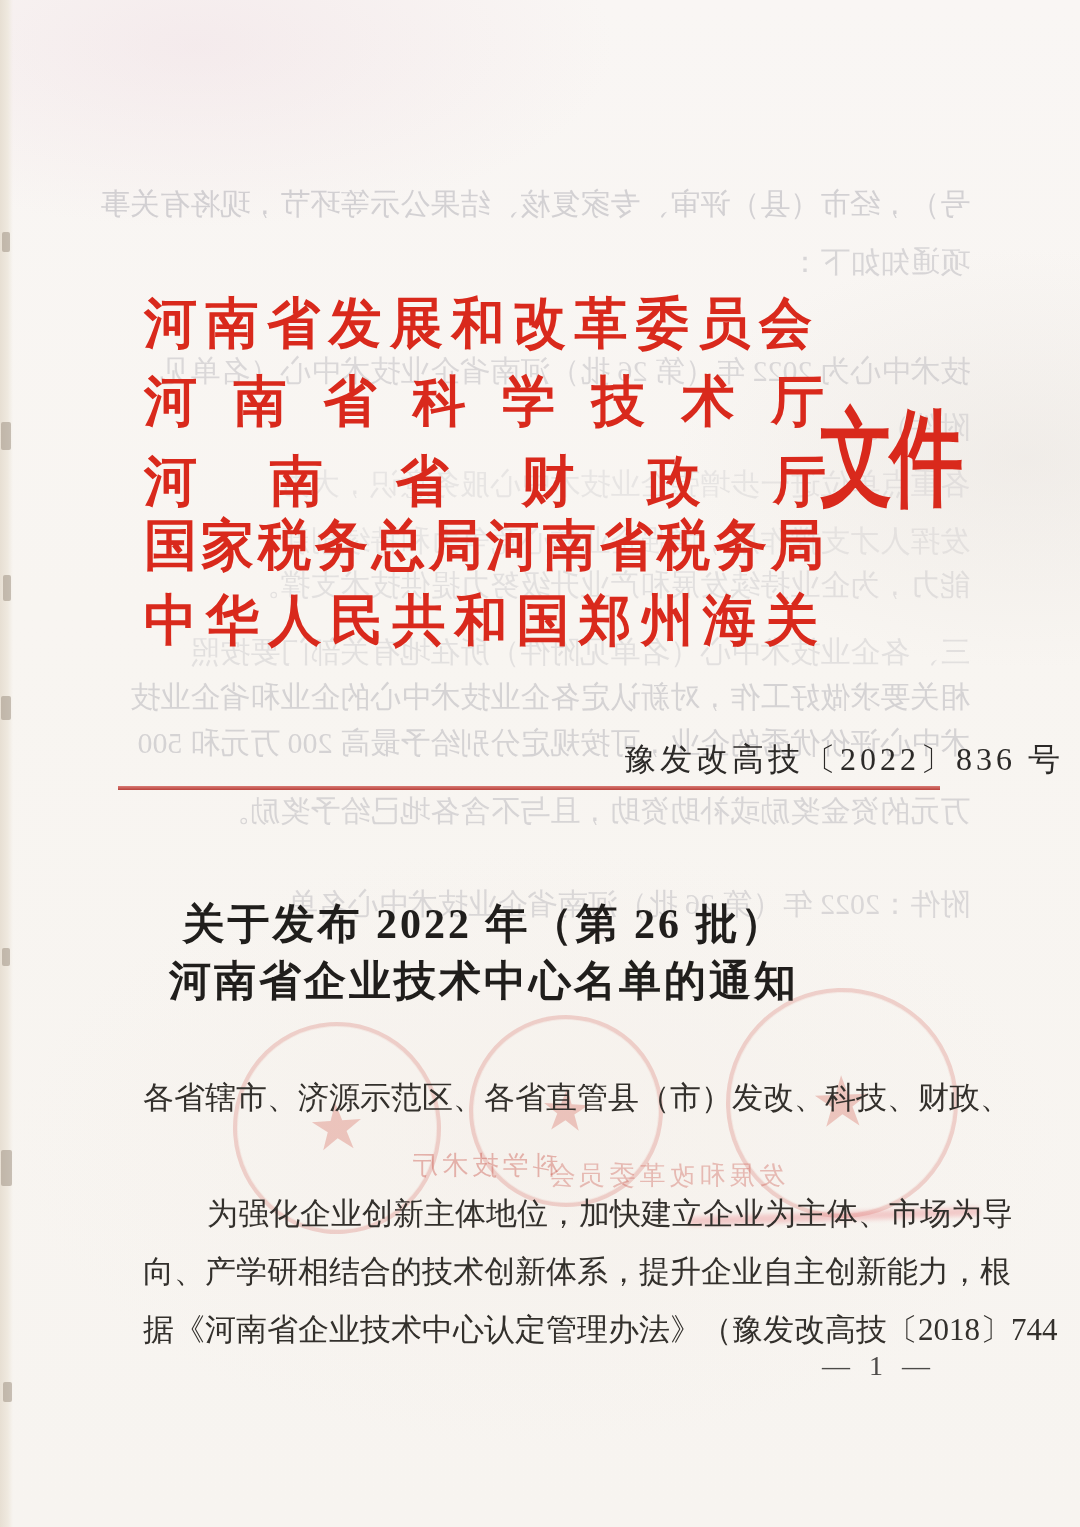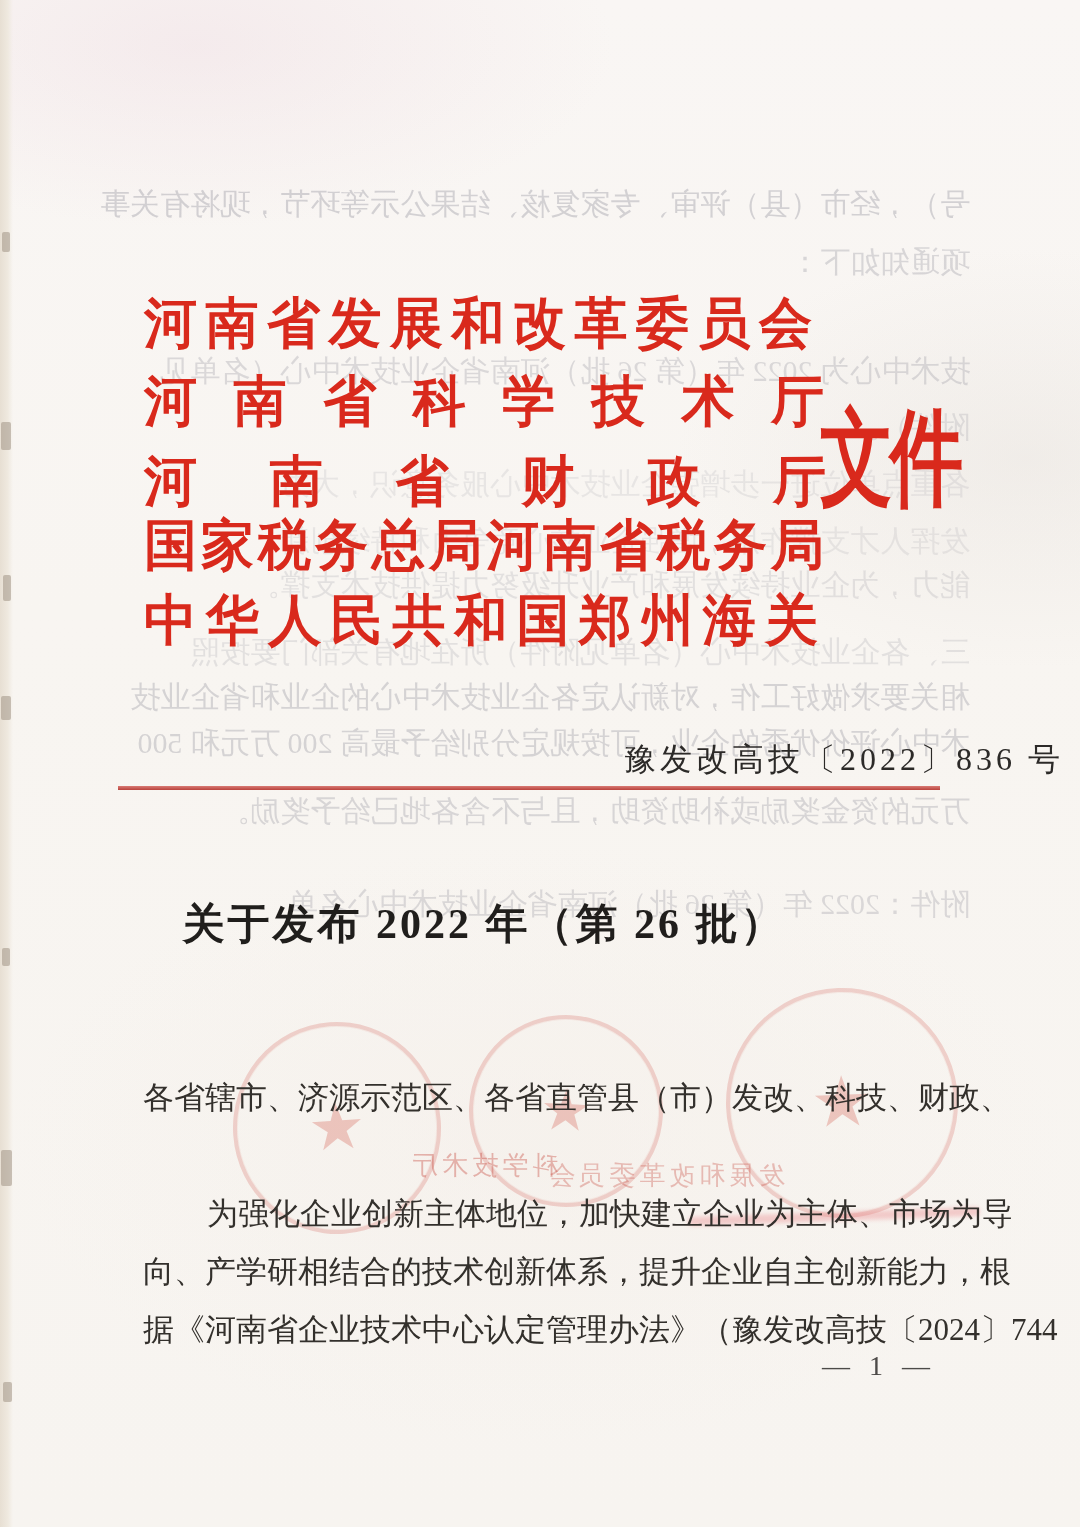--- a/index.html
+++ b/index.html
@@ -168,20 +168,21 @@
       <span>州</span>
       <span>海</span>
       <span>关</span>
     </div>
   <div class="wenjian">文件</div>
 
   <div class="docnum">豫发改高技〔2022〕836 号</div>
   <div class="redline"></div>
 
   <div class="title-line" style="top:896px;">关于发布 2022 年（第 26 批）</div>
+  <div class="title-line" style="top:953px;">河南省企业技术中心名单的通知</div>
 
   <div class="bline just" style="left:143px;top:1078px;width:806px;" data-splitchars="">
       <span>各</span>
       <span>省</span>
       <span>辖</span>
       <span>市</span>
       <span>、</span>
       <span>济</span>
       <span>源</span>
       <span>示</span>
@@ -283,20 +284,20 @@
       <span>办</span>
       <span>法</span>
       <span>》</span>
       <span>（</span>
       <span>豫</span>
       <span>发</span>
       <span>改</span>
       <span>高</span>
       <span>技</span>
       <span>〔</span>
-      <span>2024</span>
+      <span>2018</span>
       <span>〕</span>
       <span>744</span>
     </div>
 
   <div class="pagenum">— 1 —</div>
 
 </div>
 
 </body></html>

